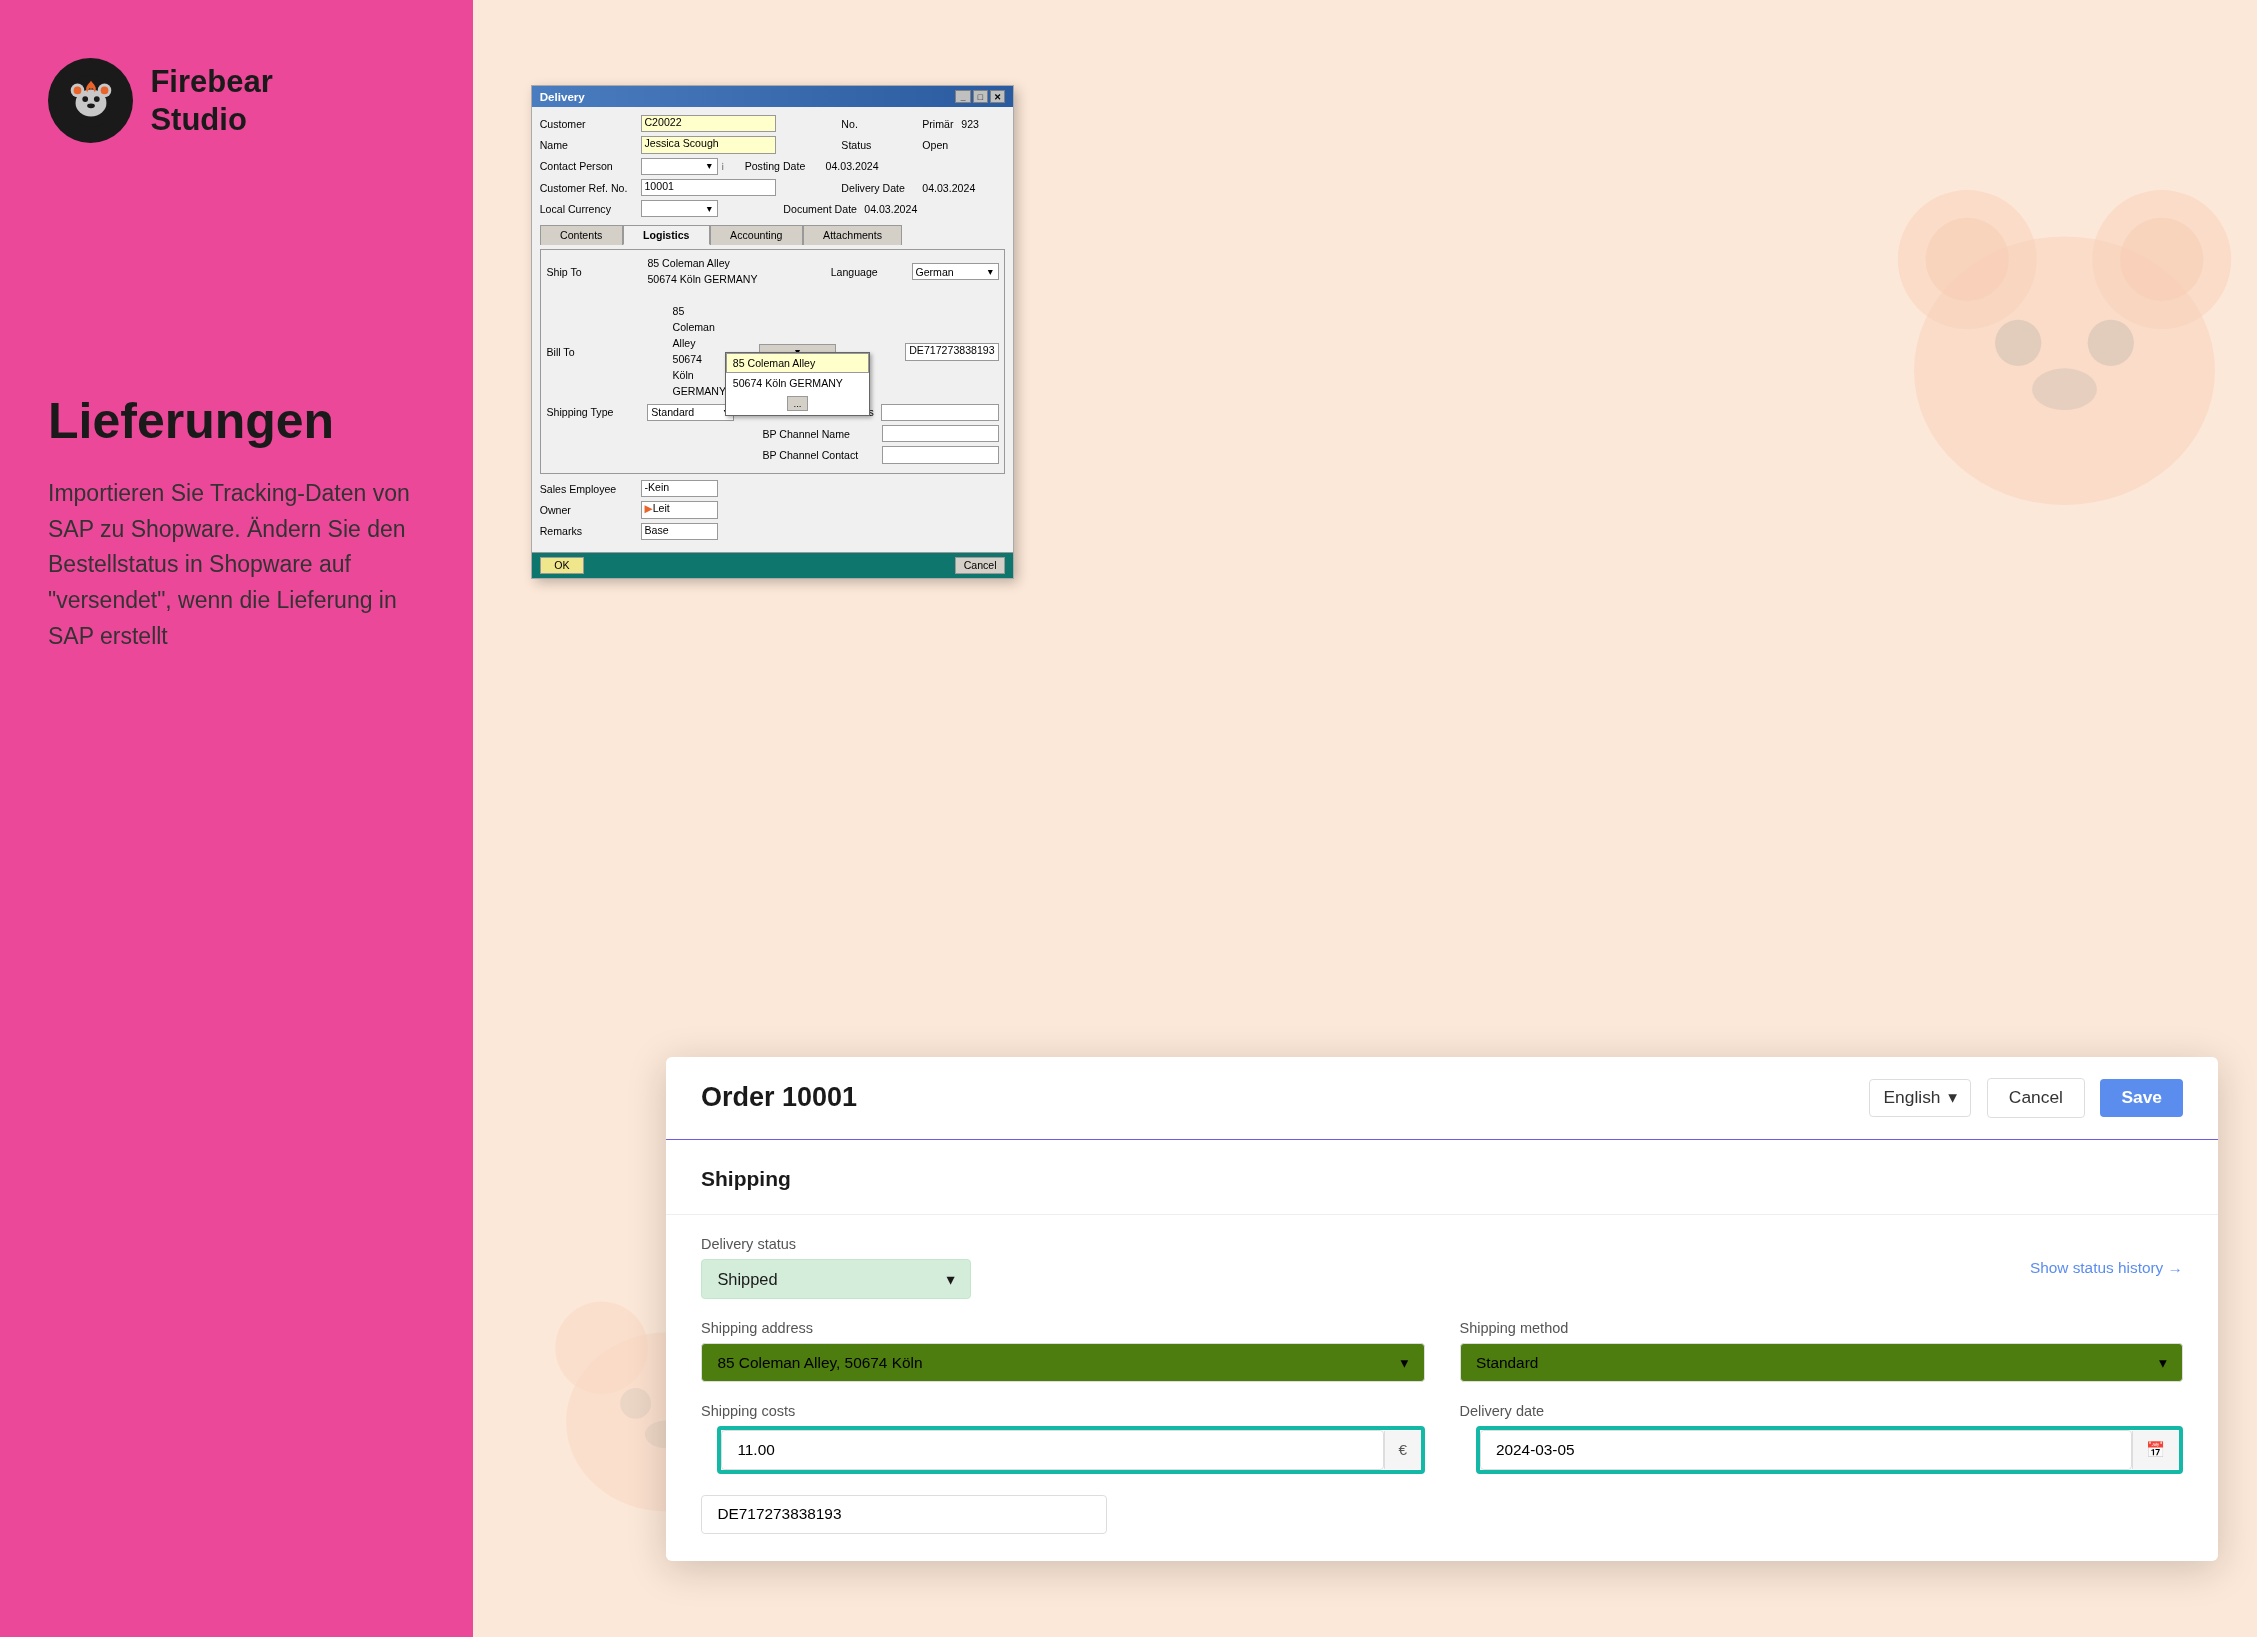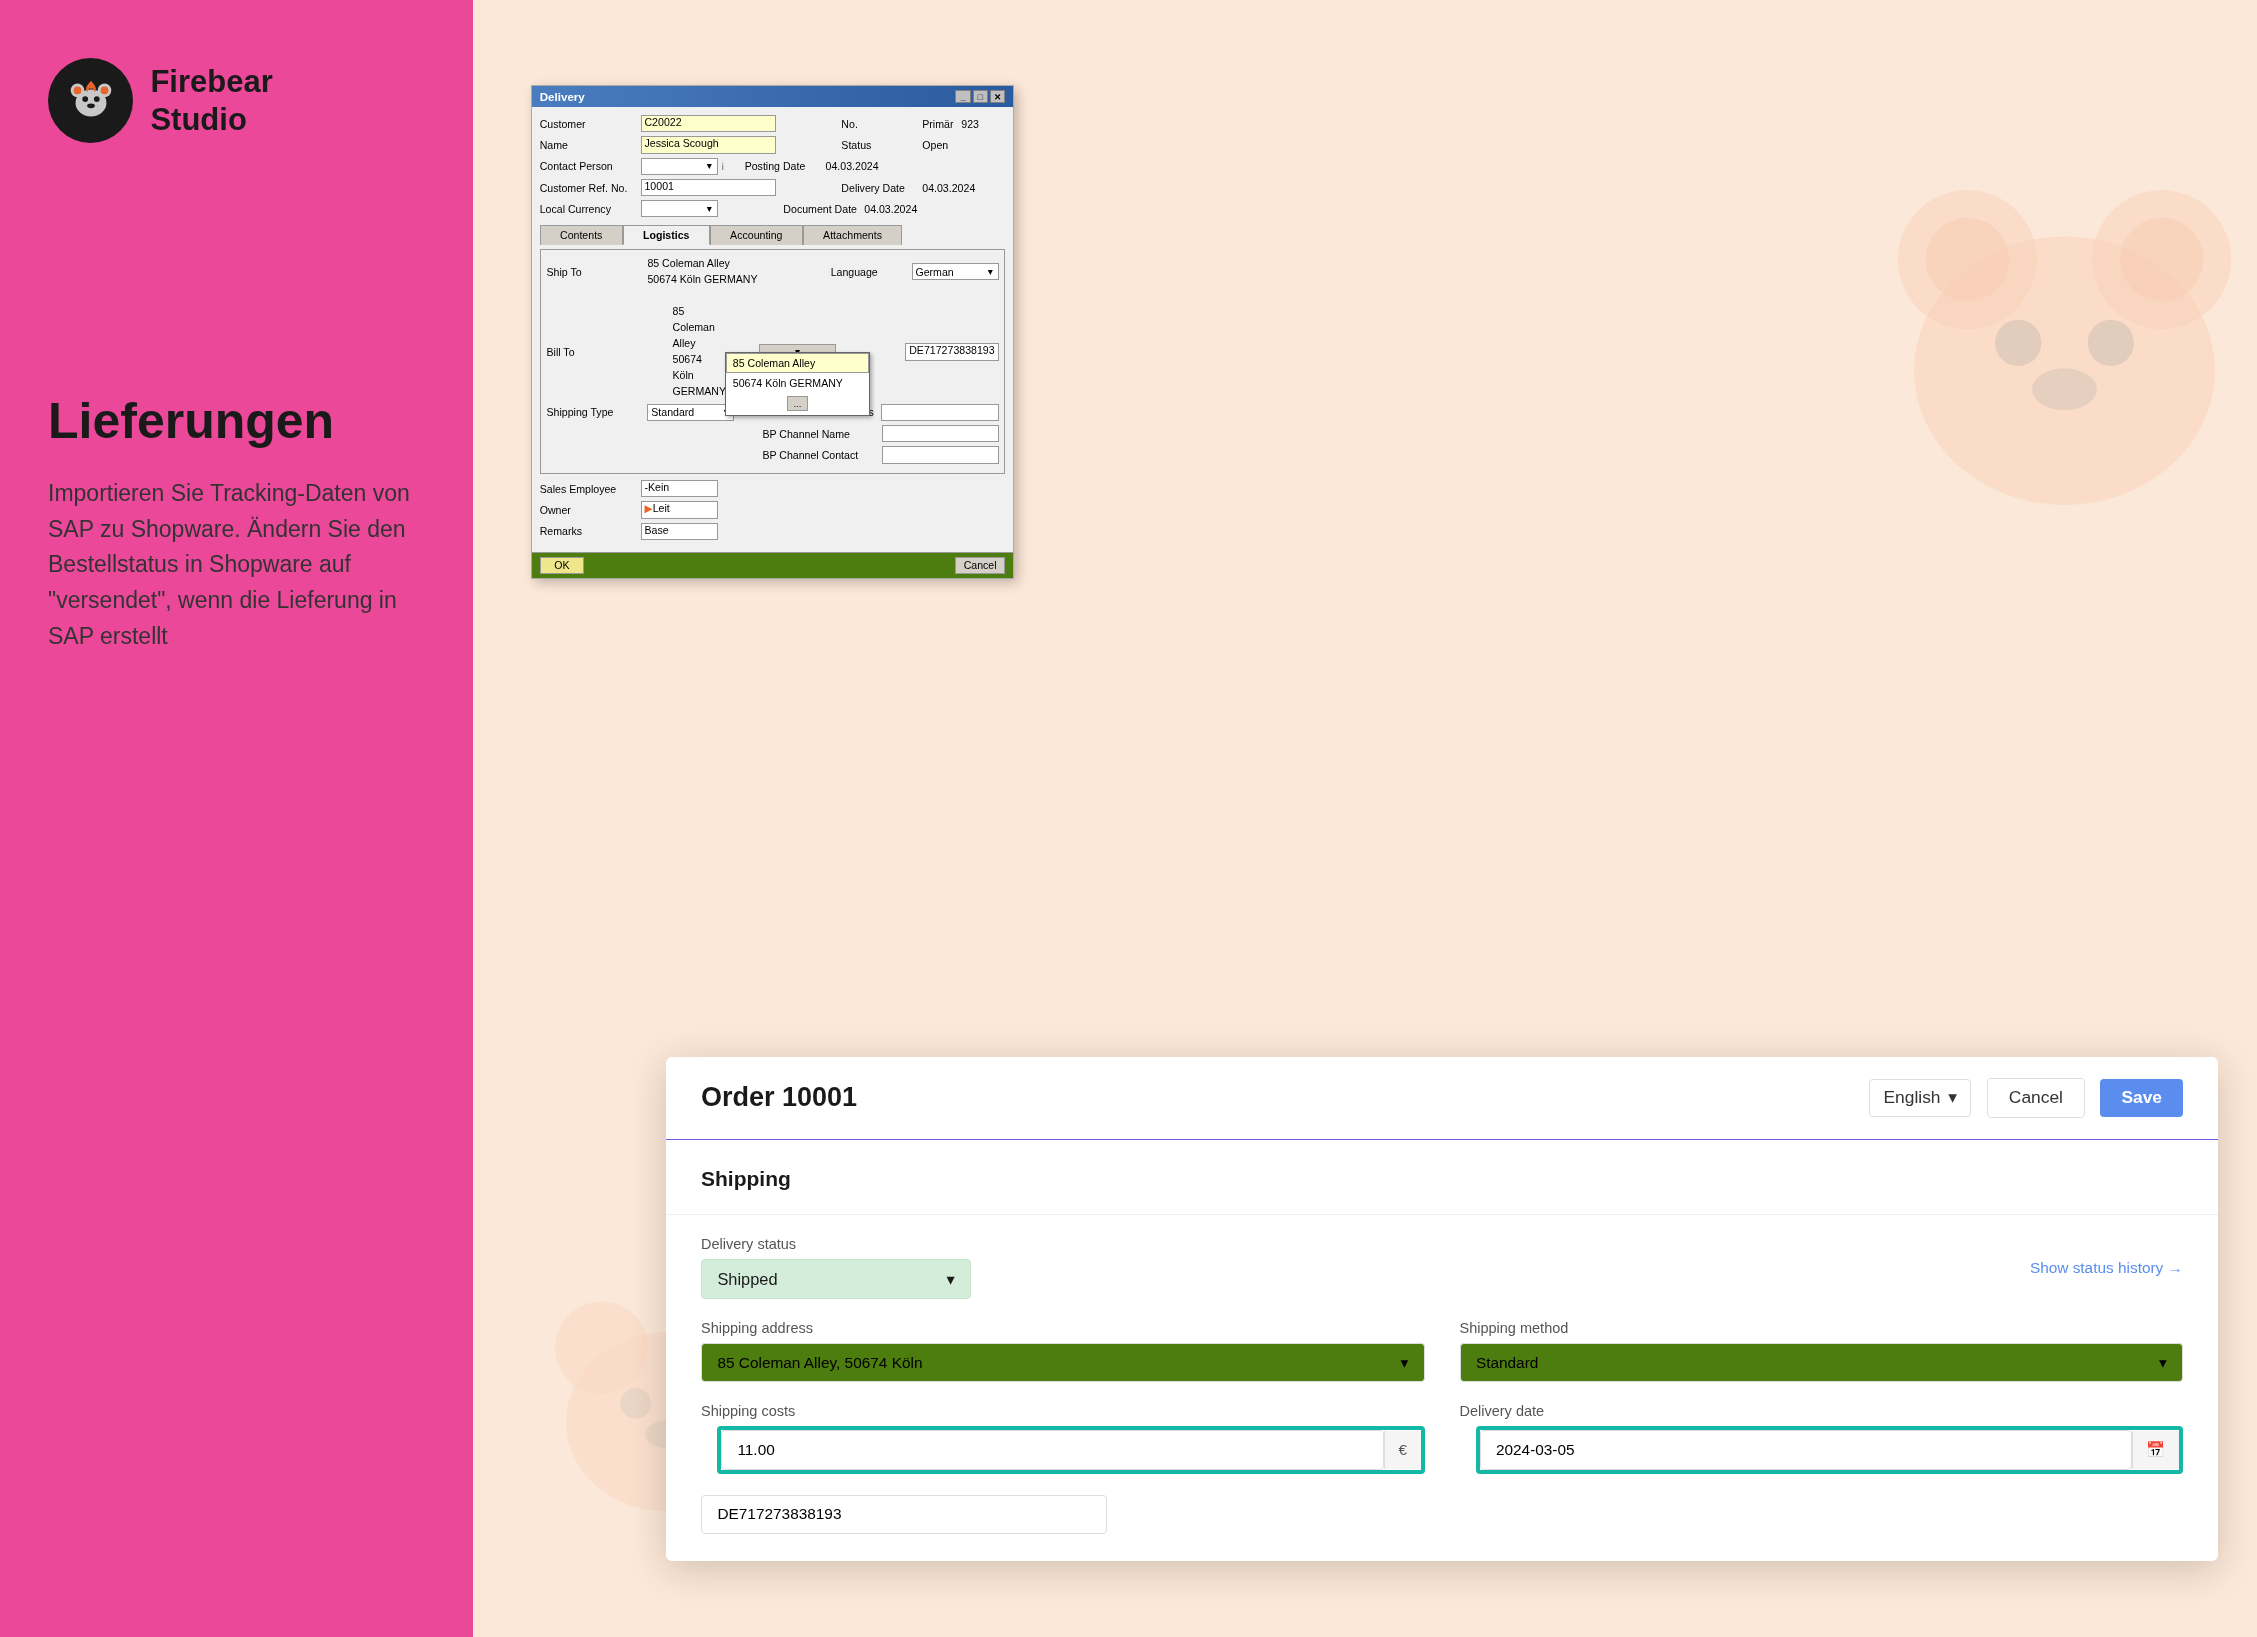--- a/index.html
+++ b/index.html
@@ -262,21 +262,21 @@
     .sap-popup-btn {
       background: #d4d0c8;
       border: 1px solid #999;
       font-size: 9.7px;
       padding: 1px 5.8px;
       margin: 1.9px;
       cursor: pointer;
     }
 
     .sap-bottom-bar {
-      background: #4d7c0f;
+      background: #0f766e;
       border-top: 1px solid #999;
       padding: 3.9px 7.7px;
       display: flex;
       justify-content: space-between;
       align-items: center;
     }
 
     .sap-ok-btn {
       background: #f0e68c;
       border: 1px solid #999;

